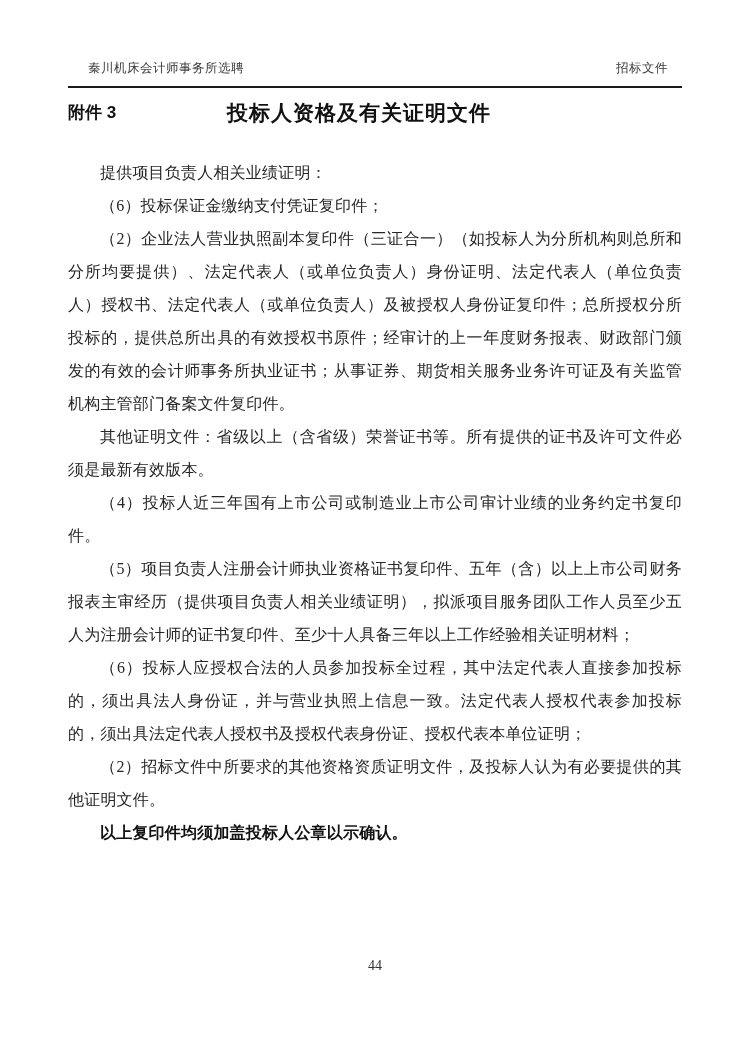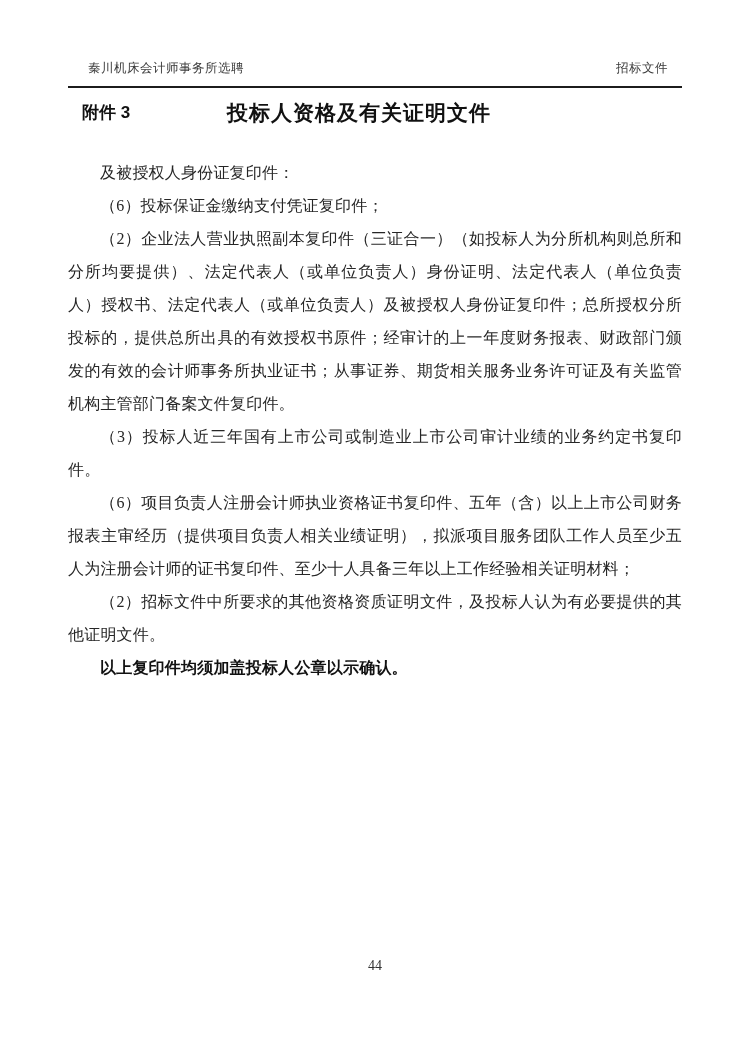--- a/index.html
+++ b/index.html
@@ -34,21 +34,21 @@
   .header .right { padding-right: 14px; }
   .title-row {
     position: absolute;
     top: 99px;
     left: 68px;
     width: 614px;
     height: 30px;
   }
   .attachment-label {
     position: absolute;
-    left: 14px;
+    left: 0;
     top: 2px;
     font-family: "Liberation Sans", "DejaVu Sans", sans-serif;
     font-weight: bold;
     font-size: 17px;
     color: #111111;
   }
   .doc-title {
     position: absolute;
     left: 0;
     right: 0;
@@ -100,24 +100,26 @@
     <span class="left">秦川机床会计师事务所选聘</span>
     <span class="right">招标文件</span>
   </div>
 
   <div class="title-row">
     <span class="attachment-label">附件 3</span>
     <span class="doc-title">投标人资格及有关证明文件</span>
   </div>
 
   <div class="body-text">
-      <p>及被授权人身份证复印件：</p>
+      <p>提供项目负责人相关业绩证明：</p>
       <p>（6）投标保证金缴纳支付凭证复印件；</p>
       <p>（2）企业法人营业执照副本复印件（三证合一）（如投标人为分所机构则总所和分所均要提供）、法定代表人（或单位负责人）身份证明、法定代表人（单位负责人）授权书、法定代表人（或单位负责人）及被授权人身份证复印件；总所授权分所投标的，提供总所出具的有效授权书原件；经审计的上一年度财务报表、财政部门颁发的有效的会计师事务所执业证书；从事证券、期货相关服务业务许可证及有关监管机构主管部门备案文件复印件。</p>
-      <p>（3）投标人近三年国有上市公司或制造业上市公司审计业绩的业务约定书复印件。</p>
-      <p>（6）项目负责人注册会计师执业资格证书复印件、五年（含）以上上市公司财务报表主审经历（提供项目负责人相关业绩证明），拟派项目服务团队工作人员至少五人为注册会计师的证书复印件、至少十人具备三年以上工作经验相关证明材料；</p>
+      <p>其他证明文件：省级以上（含省级）荣誉证书等。所有提供的证书及许可文件必须是最新有效版本。</p>
+      <p>（4）投标人近三年国有上市公司或制造业上市公司审计业绩的业务约定书复印件。</p>
+      <p>（5）项目负责人注册会计师执业资格证书复印件、五年（含）以上上市公司财务报表主审经历（提供项目负责人相关业绩证明），拟派项目服务团队工作人员至少五人为注册会计师的证书复印件、至少十人具备三年以上工作经验相关证明材料；</p>
+      <p>（6）投标人应授权合法的人员参加投标全过程，其中法定代表人直接参加投标的，须出具法人身份证，并与营业执照上信息一致。法定代表人授权代表参加投标的，须出具法定代表人授权书及授权代表身份证、授权代表本单位证明；</p>
       <p>（2）招标文件中所要求的其他资格资质证明文件，及投标人认为有必要提供的其他证明文件。</p>
       <p class="bold">以上复印件均须加盖投标人公章以示确认。</p>
     </div>
 
   <div class="footer">44</div>
 
 </div>
 
 </body></html>

